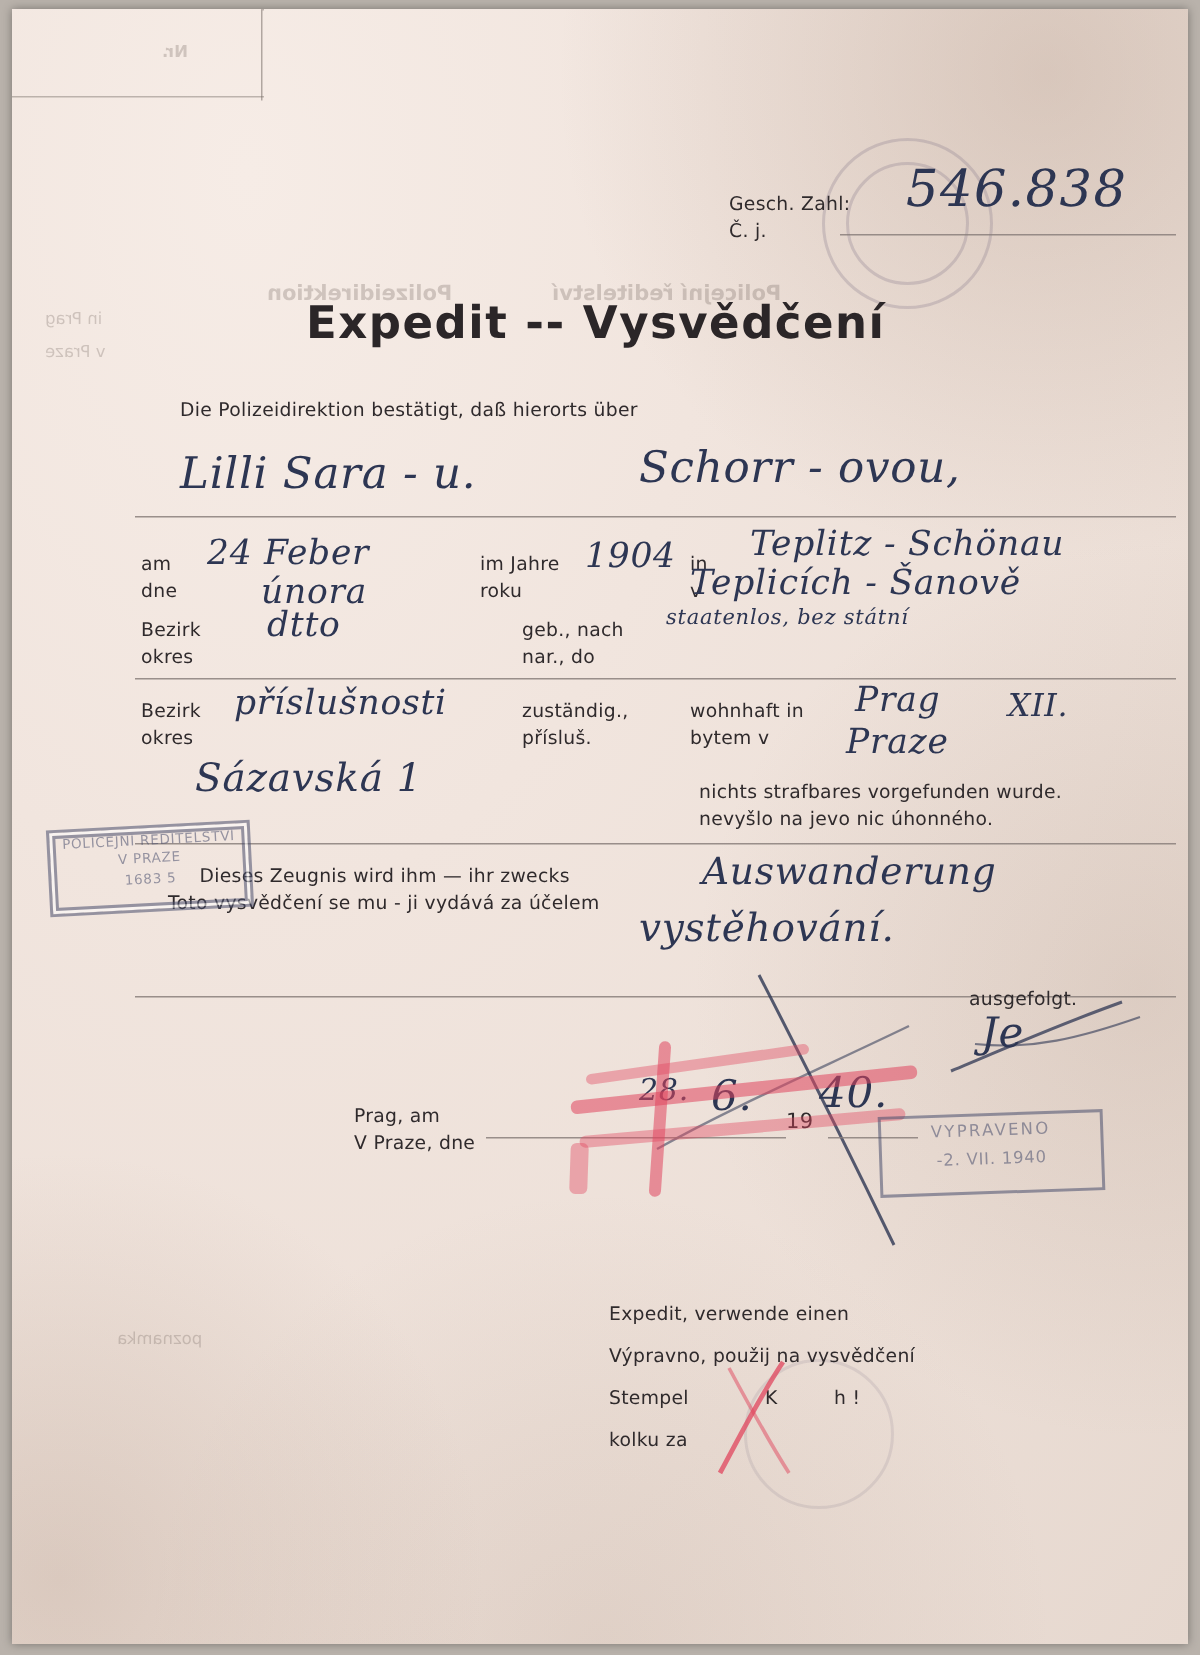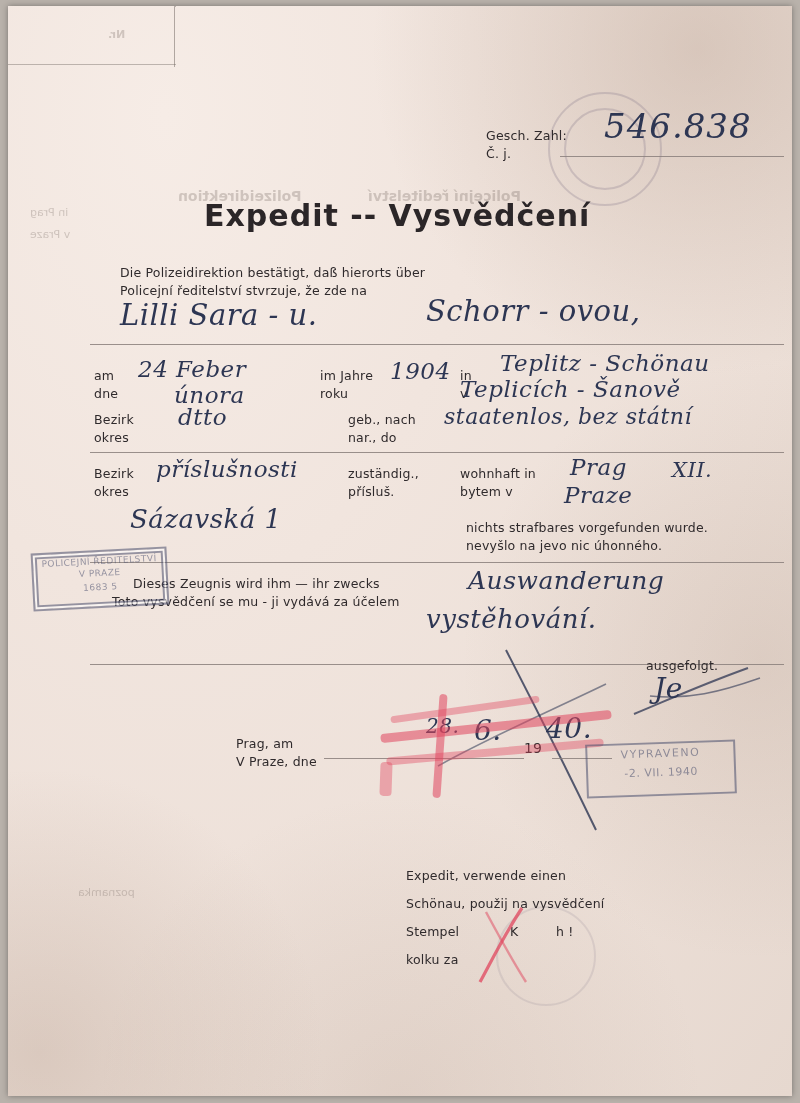--- a/index.html
+++ b/index.html
@@ -155,21 +155,20 @@
     <div class="roundstamp" style="left:488px; top:900px; width:96px; height:96px; opacity:.18;"></div>
 
     <div class="p bold" style="left:478px; top:122px;">Gesch. Zahl:</div>
     <div class="p bold" style="left:478px; top:140px;">Č. j.</div>
     <div class="rule" style="left:552px; top:150px; width:224px;"></div>
     <div class="hw big" style="left:596px; top:100px; font-size:34px; letter-spacing:1px;">546.838</div>
 
     <div id="title">Expedit -- Vysvědčení</div>
 
     <div class="p bold" style="left:112px; top:259px;">Die Polizeidirektion bestätigt, daß hierorts über</div>
-    <div class="p bold" style="left:112px; top:277px;">Policejní ředitelství stvrzuje, že zde na</div>
 
     <div class="hw" style="left:112px; top:292px; font-size:29px;">Lilli Sara - u.</div>
     <div class="hw" style="left:418px; top:288px; font-size:29px;">Schorr - ovou,</div>
     <div class="rule" style="left:82px; top:338px; width:694px;"></div>
 
     <div class="p bold" style="left:86px; top:362px;">am</div>
     <div class="p bold" style="left:86px; top:380px;">dne</div>
     <div class="p bold" style="left:312px; top:362px;">im Jahre</div>
     <div class="p bold" style="left:312px; top:380px;">roku</div>
     <div class="p bold" style="left:452px; top:362px;">in</div>
@@ -180,21 +179,21 @@
     <div class="hw" style="left:382px; top:352px;">1904</div>
     <div class="hw" style="left:492px; top:344px;">Teplitz - Schönau</div>
     <div class="hw" style="left:452px; top:370px;">Teplicích - Šanově</div>
 
     <div class="p bold" style="left:86px; top:406px;">Bezirk</div>
     <div class="p bold" style="left:86px; top:424px;">okres</div>
     <div class="p bold" style="left:340px; top:406px;">geb., nach</div>
     <div class="p bold" style="left:340px; top:424px;">nar., do</div>
 
     <div class="hw" style="left:170px; top:398px;">dtto</div>
-    <div class="hw" style="left:436px; top:398px; font-size:22px;">staatenlos, bez státní</div>
+    <div class="hw" style="left:436px; top:398px; font-size:14px;">staatenlos, bez státní</div>
     <div class="rule" style="left:82px; top:446px; width:694px;"></div>
 
     <div class="p bold" style="left:86px; top:460px;">Bezirk</div>
     <div class="p bold" style="left:86px; top:478px;">okres</div>
     <div class="p bold" style="left:340px; top:460px;">zuständig.,</div>
     <div class="p bold" style="left:340px; top:478px;">přísluš.</div>
     <div class="p bold" style="left:452px; top:460px;">wohnhaft in</div>
     <div class="p bold" style="left:452px; top:478px;">bytem v</div>
 
     <div class="hw" style="left:148px; top:450px;">příslušnosti</div>
@@ -235,21 +234,21 @@
     <div class="hw" style="left:466px; top:708px; font-size:28px;">6.</div>
     <div class="hw" style="left:538px; top:706px; font-size:28px;">40.</div>
 
     <div class="crayon" style="left:372px; top:716px; width:232px; height:9px; transform:rotate(-6deg);"></div>
     <div class="crayon soft" style="left:378px; top:742px; width:218px; height:8px; transform:rotate(-5deg);"></div>
     <div class="crayon soft" style="left:382px; top:700px; width:150px; height:7px; transform:rotate(-8deg);"></div>
     <div class="crayon" style="left:428px; top:688px; width:8px; height:104px; transform:rotate(4deg);"></div>
     <div class="crayon soft" style="left:372px; top:756px; width:12px; height:34px; transform:rotate(2deg);"></div>
 
     <div class="p bold" style="left:398px; top:862px;">Expedit, verwende einen</div>
-    <div class="p bold" style="left:398px; top:890px;">Schönau, použij na vysvědčení</div>
+    <div class="p bold" style="left:398px; top:890px;">Výpravno, použij na vysvědčení</div>
     <div class="p bold" style="left:398px; top:918px;">Stempel</div>
     <div class="p bold" style="left:502px; top:918px;">K</div>
     <div class="p bold" style="left:548px; top:918px;">h !</div>
     <div class="p bold" style="left:398px; top:946px;">kolku za</div>
 
     <svg style="position:absolute; left:462px; top:898px; width:70px; height:84px;">
       <path d="M52 4 C36 28, 24 52, 10 78" stroke="#e0455e" stroke-width="3.2" fill="none" opacity=".75"></path>
       <path d="M16 8 C30 34, 42 56, 56 78" stroke="#e0455e" stroke-width="2.4" fill="none" opacity=".5"></path>
     </svg>
 

